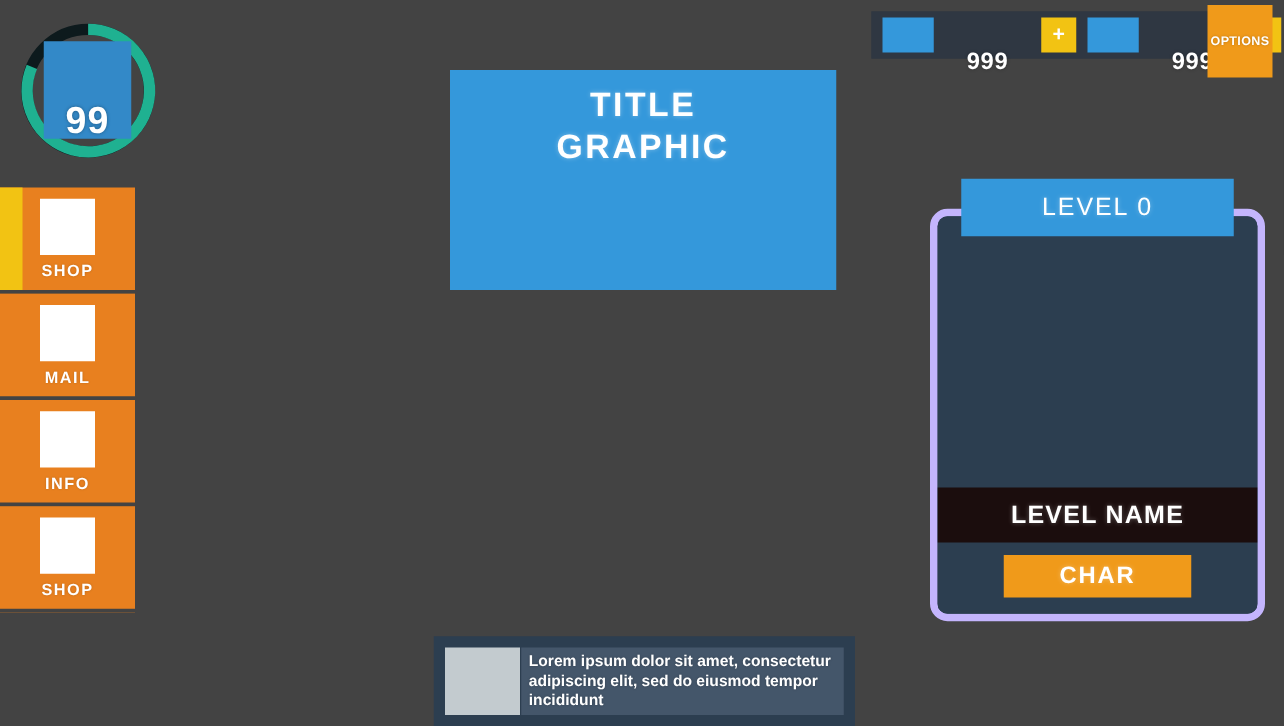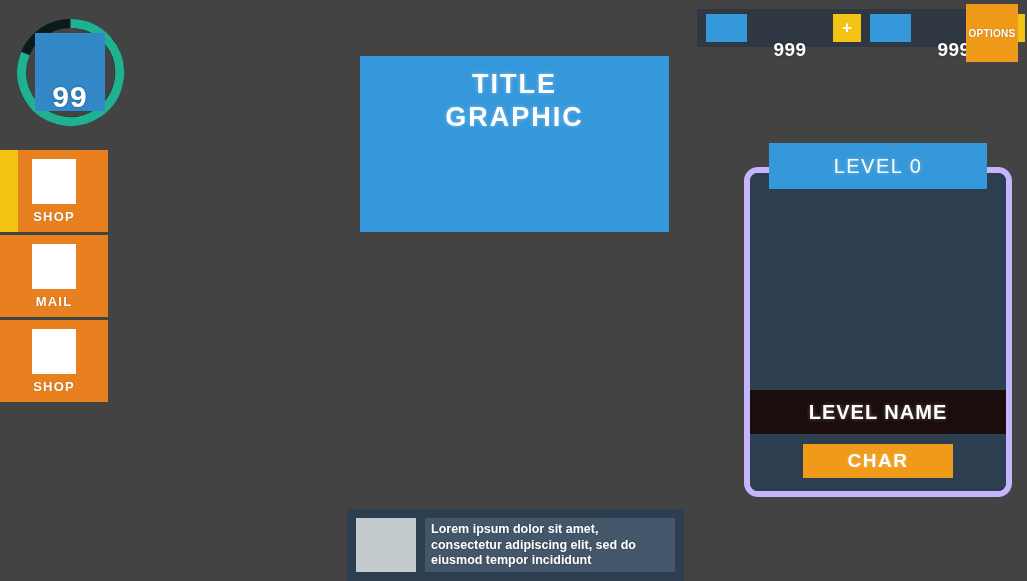--- a/index.html
+++ b/index.html
@@ -114,21 +114,21 @@
     text-shadow:0 0 4px rgba(255,255,255,.35);
   }
 
   
   #notification {
     position:absolute; left:347px; top:509px; width:337px; height:72px;
     background:#2c3e50; display:flex; align-items:center; padding:9px;
   }
   #notif-thumb { width:60px; height:54px; background:#c3cbcf; flex:none; }
   #notif-text {
-    margin-left:9px; height:54px; flex:1; background:#44566a;
+    margin-left:1px; height:54px; flex:1; background:#44566a;
     color:#ffffff; font-size:12.5px; font-weight:bold; line-height:15.5px;
     padding:4px 6px; text-shadow:0 0 2px rgba(0,0,0,.25);
   }
 </style>
 </head>
 <body>
 
 <div id="stage">
 
   <div id="avatar-widget">
@@ -142,20 +142,24 @@
 
   <div id="sidebar">
     <div class="nav-item">
       <div class="active-strip"></div>
       <div class="nav-icon"></div>
       <div class="nav-label">SHOP</div>
     </div>
     <div class="nav-item">
       <div class="nav-icon"></div>
       <div class="nav-label">MAIL</div>
+    </div>
+    <div class="nav-item">
+      <div class="nav-icon"></div>
+      <div class="nav-label">INFO</div>
     </div>
     <div class="nav-item">
       <div class="nav-icon"></div>
       <div class="nav-label">SHOP</div>
     </div>
   </div>
 
   <div id="title-graphic">
     <div class="tline">TITLE</div>
     <div class="tline">GRAPHIC</div>

